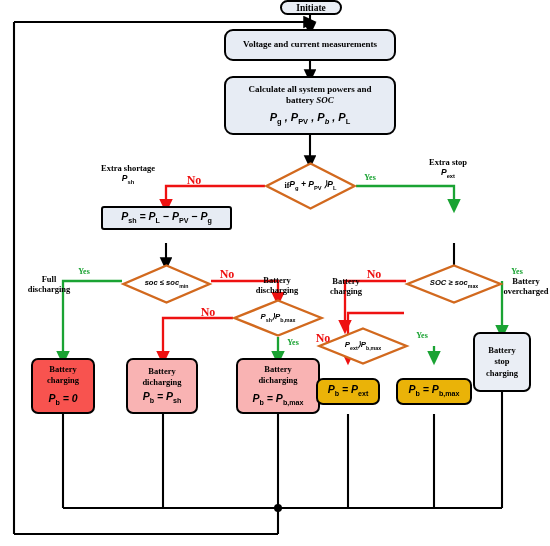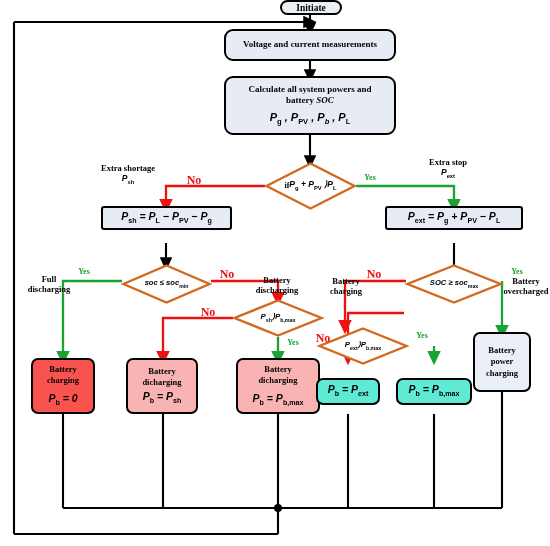--- a/index.html
+++ b/index.html
@@ -14,21 +14,21 @@
 
   .term{border:2.4px solid #000;border-radius:14px;background:#eaeef5;
         font-size:9.5px;}
   .proc{border:2.4px solid #000;border-radius:9px;background:#e7ecf4;
         font-size:9px;line-height:1.25;text-align:center;}
   .eq  {border:2.4px solid #000;border-radius:3px;background:#e7ecf4;
         font-size:10.5px;}
   .res {border:2.4px solid #000;border-radius:7px;font-size:8.5px;line-height:1.3;}
   .res.red   {background:#f8534f;}
   .res.pink  {background:#f9b3b3;}
-  .res.green {background:#5eead4;}
+  .res.green {background:#eab308;}
   .res.pale  {background:#eaeef5;}
 
   .diamond{position:absolute;z-index:5;}
   .diamond svg{position:absolute;left:0;top:0;overflow:visible;}
   .dlabel{position:absolute;left:0;top:0;width:100%;height:100%;
           display:flex;align-items:center;
           justify-content:center;font-size:7.6px;font-weight:bold;
           color:#000;text-align:center;line-height:1.15;pointer-events:none;}
 
   .lbl{position:absolute;font-weight:bold;font-size:8.5px;color:#000;
@@ -123,25 +123,20 @@
       <span class="mth" style="font-size:8.5px;">P<sub>g</sub> + P<sub>PV</sub> ⟩P<sub>L</sub></span>
     </div>
   </div>
 
   <div class="node eq" style="left:101px;top:206px;width:131px;height:24px;">
     <span class="mth">
       P<sub>sh</sub> = P<sub>L</sub> − P<sub>PV</sub> − P<sub>g</sub>
     </span>
   </div>
 
-  <div class="node eq" style="left:385px;top:206px;width:138px;height:24px;">
-    <span class="mth">
-      P<sub>ext</sub> = P<sub>g</sub> + P<sub>PV</sub> − P<sub>L</sub>
-    </span>
-  </div>
 
   <div class="diamond" style="left:122px;top:264px;width:89px;height:40px;">
     <svg width="89" height="40" viewBox="0 0 89 40">
       <polygon points="44.5,1.5 87.5,20 44.5,38.5 1.5,20" fill="#fff" stroke="#d2691e" stroke-width="2.4"></polygon>
     </svg>
     <div class="dlabel">
       <span class="mth" style="font-size:7.6px;">soc ≤ soc<sub>min</sub></span>
     </div>
   </div>
 
@@ -193,21 +188,21 @@
   <div class="node res green" style="left:316px;top:378px;width:64px;height:27px;">
     <span class="mth" style="font-size:10.5px;">P<sub>b</sub> = P<sub>ext</sub></span>
   </div>
 
   <div class="node res green" style="left:396px;top:378px;width:76px;height:27px;">
     <span class="mth" style="font-size:10.5px;">P<sub>b</sub> = P<sub>b,max</sub></span>
   </div>
 
   <div class="node res pale" style="left:473px;top:332px;width:58px;height:60px;">
     <span>Battery</span>
-    <span>power</span>
+    <span>stop</span>
     <span>charging</span>
   </div>
 
   <div class="lbl" style="left:80px;top:163px;width:96px;">
     <span>Extra shortage</span><br>
     <span class="mth">P<sub>sh</sub></span>
   </div>
 
   <div class="lbl" style="left:400px;top:157px;width:96px;">
     <span>Extra stop</span><br>

